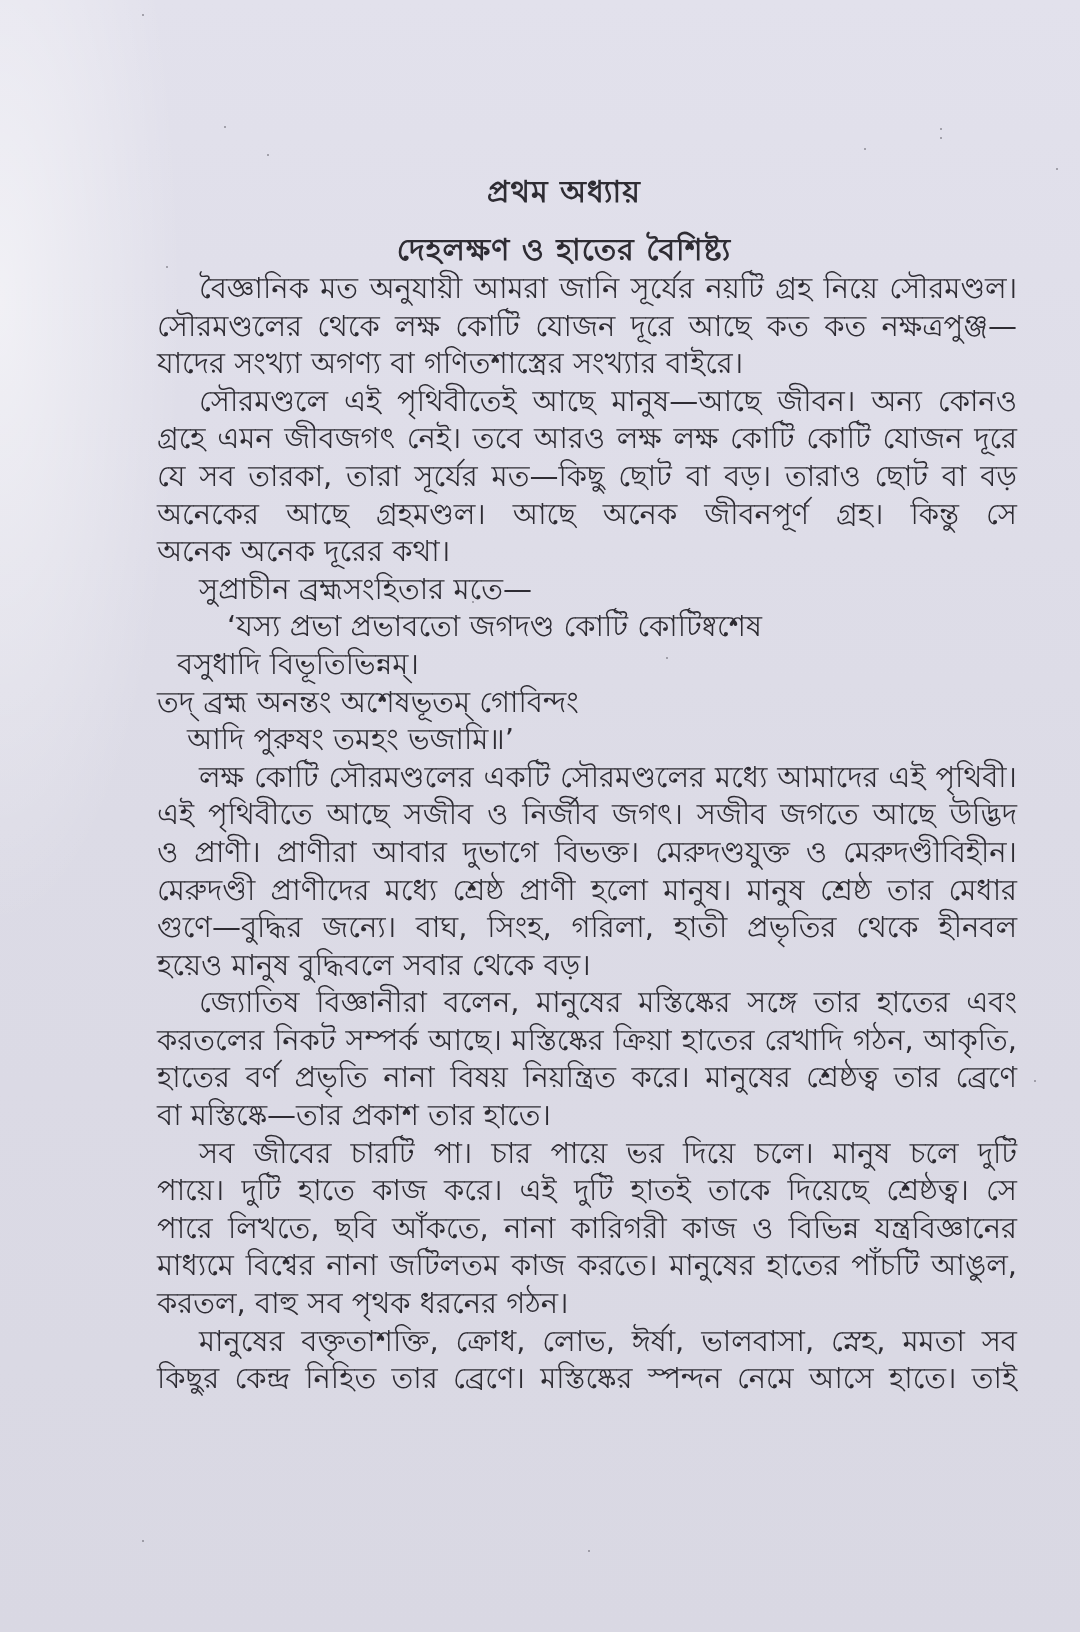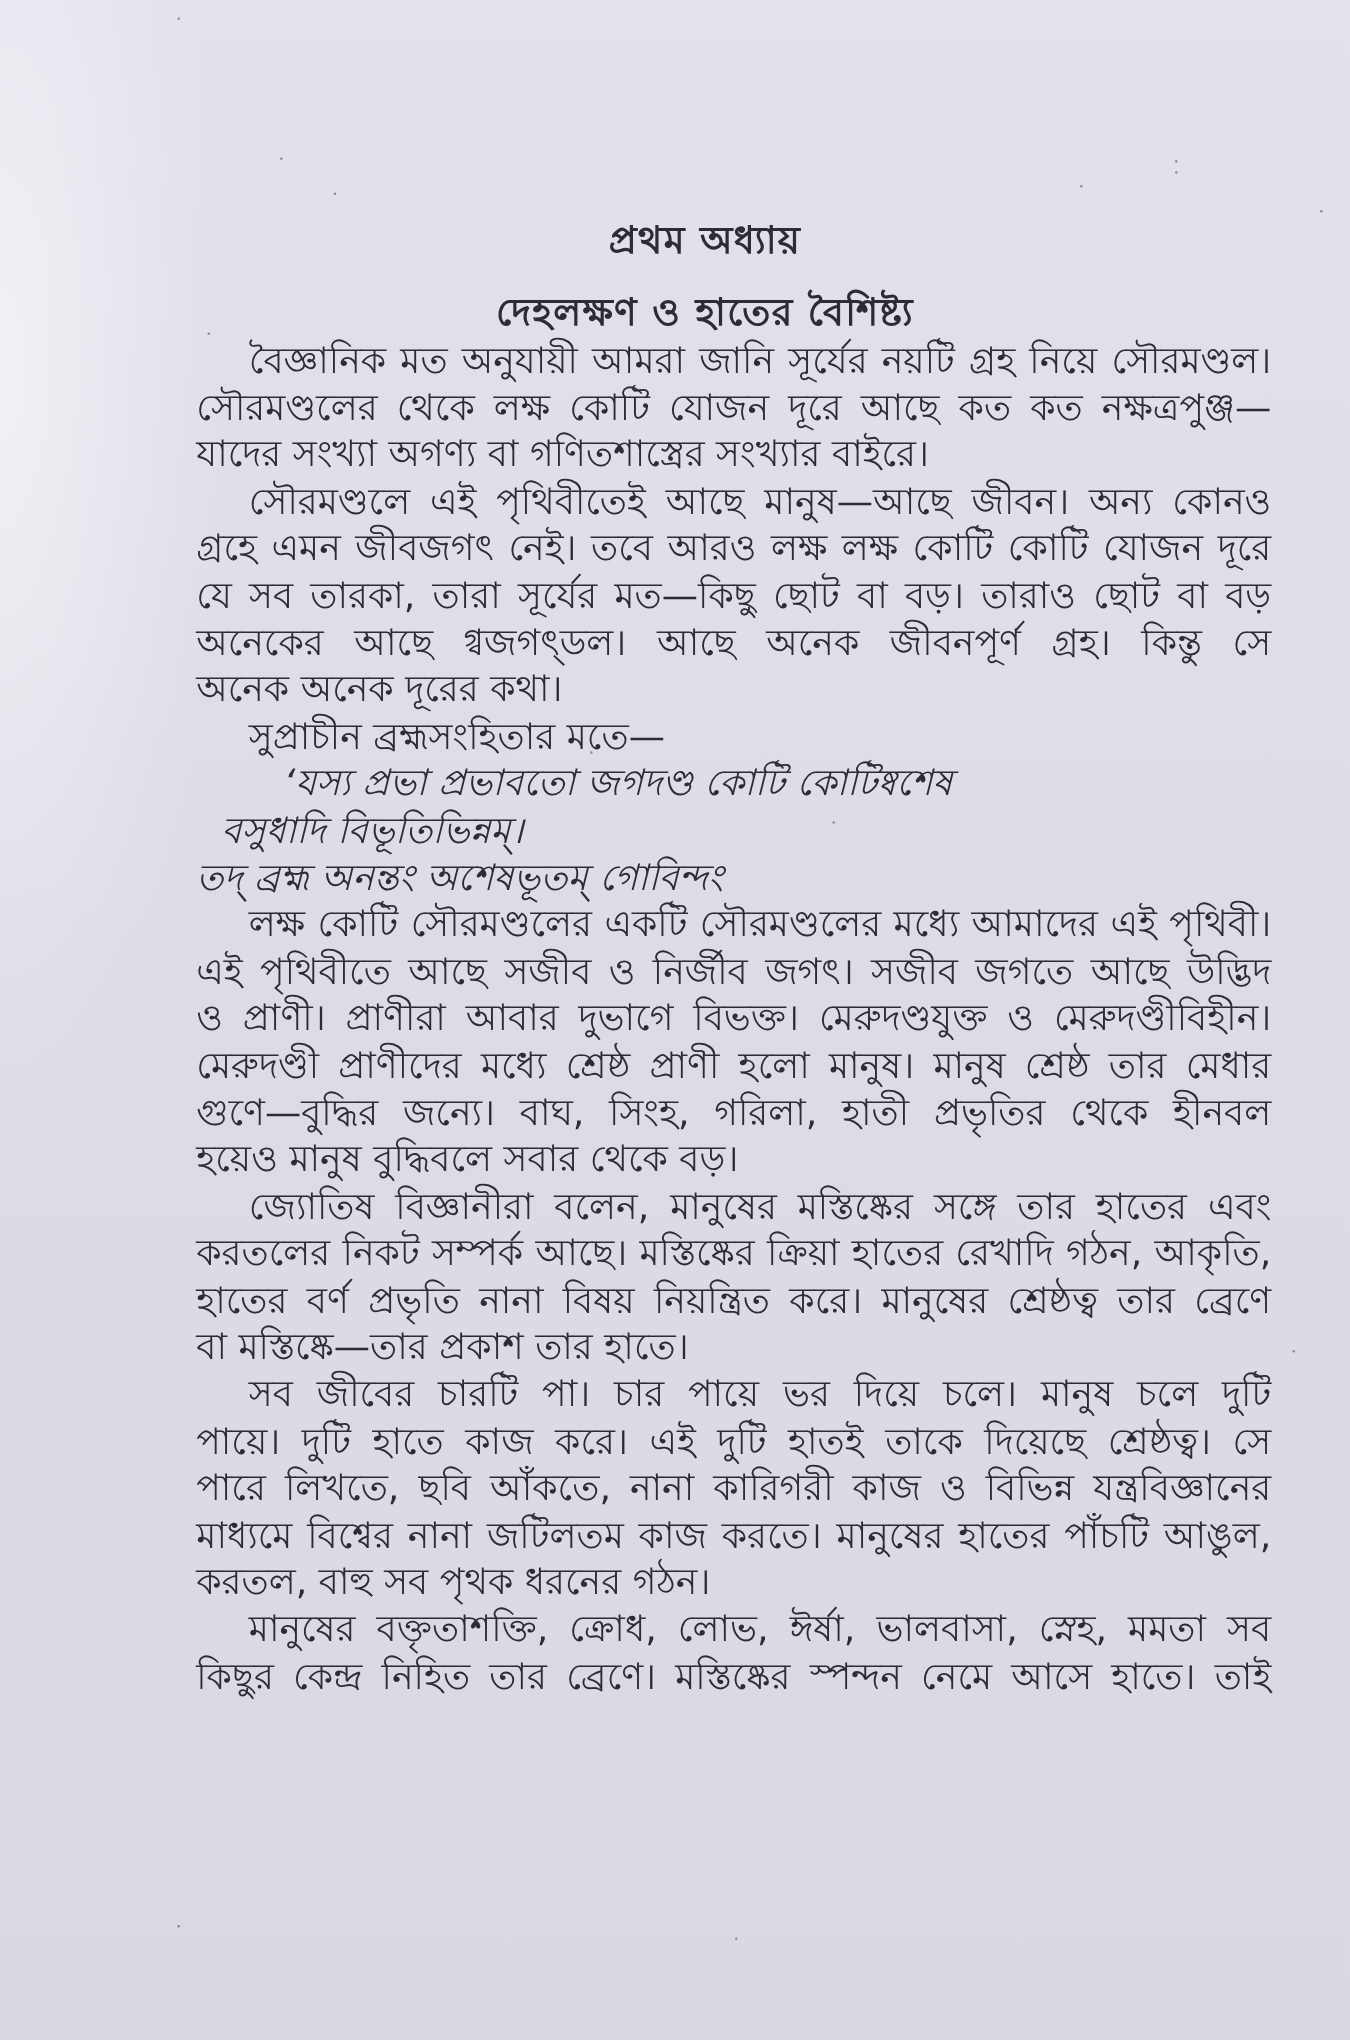--- a/index.html
+++ b/index.html
@@ -66,21 +66,20 @@
     display: block;
     white-space: nowrap;
     text-align-last: justify;
   }
   .line.last {
     text-align-last: left;
   }
   .verse {
     margin: 0;
     text-align: center;
-    font-style: italic;
   }
   .verse .vline {
     display: block;
     white-space: nowrap;
   }
 </style>
 </head>
 <body>
 
 <div class="page">
@@ -107,32 +106,33 @@
     <p class="para">
       <span class="line">বৈজ্ঞানিক মত অনুযায়ী আমরা জানি সূর্যের নয়টি গ্রহ নিয়ে সৌরমণ্ডল।</span>
       <span class="line" style="text-indent:0">সৌরমণ্ডলের থেকে লক্ষ কোটি যোজন দূরে আছে কত কত নক্ষত্রপুঞ্জ—</span>
       <span class="line last" style="text-indent:0">যাদের সংখ্যা অগণ্য বা গণিতশাস্ত্রের সংখ্যার বাইরে।</span>
     </p>
 
     <p class="para">
       <span class="line">সৌরমণ্ডলে এই পৃথিবীতেই আছে মানুষ—আছে জীবন।  অন্য কোনও</span>
       <span class="line" style="text-indent:0">গ্রহে এমন জীবজগৎ নেই।  তবে আরও লক্ষ লক্ষ কোটি কোটি যোজন দূরে</span>
       <span class="line" style="text-indent:0">যে সব তারকা, তারা সূর্যের মত—কিছু ছোট বা বড়।  তারাও ছোট বা বড়</span>
-      <span class="line" style="text-indent:0">অনেকের আছে গ্বজগৎ্ডল।  আছে অনেক জীবনপূর্ণ গ্রহ।  কিন্তু সে</span>
+      <span class="line" style="text-indent:0">অনেকের আছে গ্রহমণ্ডল।  আছে অনেক জীবনপূর্ণ গ্রহ।  কিন্তু সে</span>
       <span class="line last" style="text-indent:0">অনেক অনেক দূরের কথা।</span>
     </p>
 
     <p class="para">
       <span class="line last">সুপ্রাচীন ব্রহ্মসংহিতার মতে—</span>
     </p>
 
     <div class="verse">
       <span class="vline" style="padding-left:70px">‘যস্য প্রভা প্রভাবতো জগদণ্ড কোটি কোটিষ্বশেষ</span>
       <span class="vline" style="padding-left:20px">বসুধাদি বিভূতিভিন্নম্।</span>
       <span class="vline">তদ্ ব্রহ্ম অনন্তং অশেষভূতম্ গোবিন্দং</span>
+      <span class="vline" style="padding-left:30px">আদি পুরুষং তমহং ভজামি॥’</span>
     </div>
 
     <p class="para">
       <span class="line">লক্ষ কোটি সৌরমণ্ডলের একটি সৌরমণ্ডলের মধ্যে আমাদের এই পৃথিবী।</span>
       <span class="line" style="text-indent:0">এই পৃথিবীতে আছে সজীব ও নির্জীব জগৎ।  সজীব জগতে আছে উদ্ভিদ</span>
       <span class="line" style="text-indent:0">ও প্রাণী।  প্রাণীরা আবার দুভাগে বিভক্ত।  মেরুদণ্ডযুক্ত ও মেরুদণ্ডীবিহীন।</span>
       <span class="line" style="text-indent:0">মেরুদণ্ডী প্রাণীদের মধ্যে শ্রেষ্ঠ প্রাণী হলো মানুষ।  মানুষ শ্রেষ্ঠ তার মেধার</span>
       <span class="line" style="text-indent:0">গুণে—বুদ্ধির জন্যে।  বাঘ, সিংহ, গরিলা, হাতী প্রভৃতির থেকে হীনবল</span>
       <span class="line last" style="text-indent:0">হয়েও মানুষ বুদ্ধিবলে সবার থেকে বড়।</span>
     </p>

